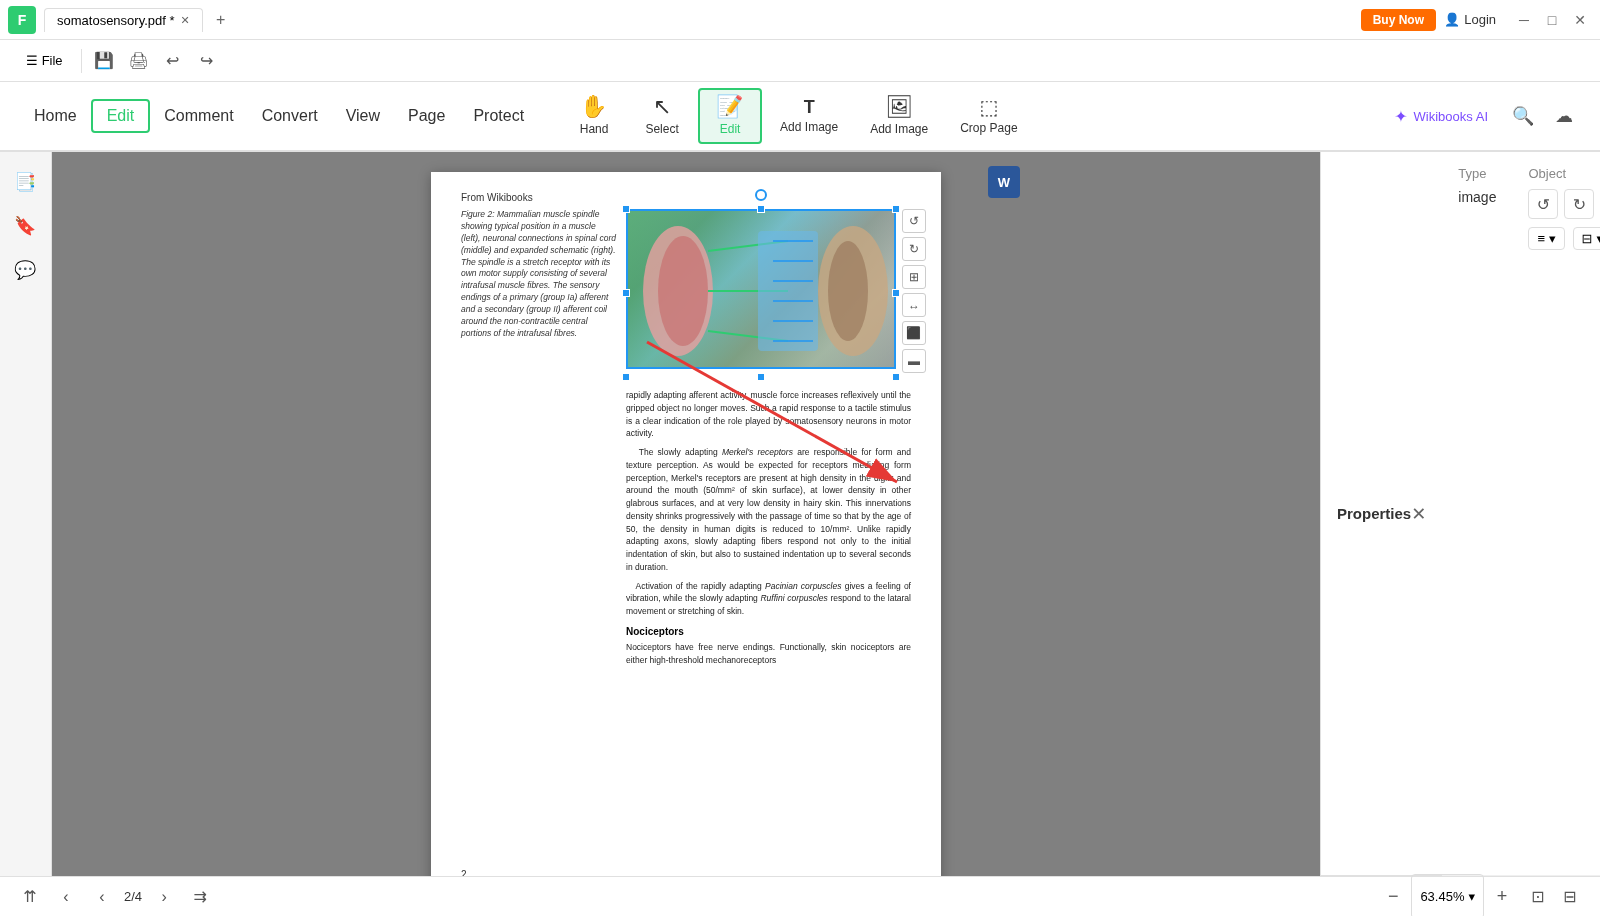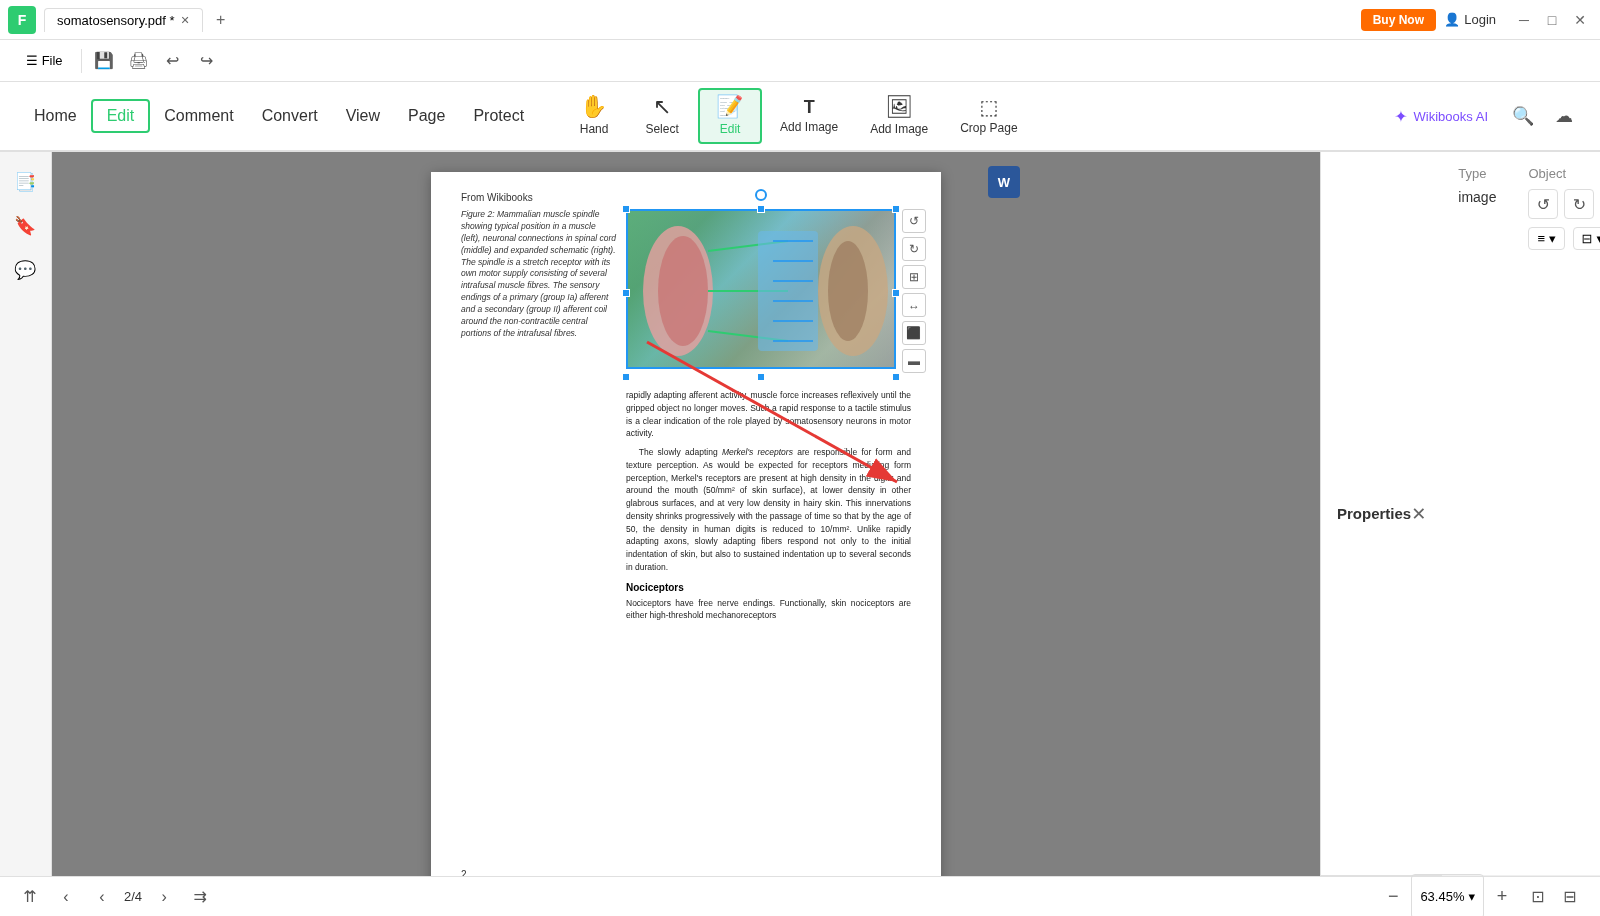--- a/index.html
+++ b/index.html
@@ -475,20 +475,21 @@
               <div class="ts-btn">↔</div>
               <div class="ts-btn">⬛</div>
               <div class="ts-btn">▬</div>
             </div>
           </div>
 
           
           <div class="main-text">
             <p>rapidly adapting afferent activity, muscle force increases reflexively until the gripped object no longer moves. Such a rapid response to a tactile stimulus is a clear indication of the role played by somatosensory neurons in motor activity.</p>
             <p>&nbsp;&nbsp;&nbsp;The slowly adapting <em>Merkel's receptors</em> are responsible for form and texture perception. As would be expected for receptors mediating form perception, Merkel's receptors are present at high density in the digits and around the mouth (50/mm² of skin surface), at lower density in other glabrous surfaces, and at very low density in hairy skin. This innervations density shrinks progressively with the passage of time so that by the age of 50, the density in human digits is reduced to 10/mm². Unlike rapidly adapting axons, slowly adapting fibers respond not only to the initial indentation of skin, but also to sustained indentation up to several seconds in duration.</p>
+            <p>&nbsp;&nbsp;&nbsp;Activation of the rapidly adapting <em>Pacinian corpuscles</em> gives a feeling of vibration, while the slowly adapting <em>Ruffini corpuscles</em> respond to the lataral movement or stretching of skin.</p>
           </div>
 
           <div class="section-heading">Nociceptors</div>
           <div class="main-text">Nociceptors have free nerve endings. Functionally, skin nociceptors are either high-threshold mechanoreceptors</div>
         </div>
       </div>
 
       <div class="page-number">2</div>
     </div>
 

